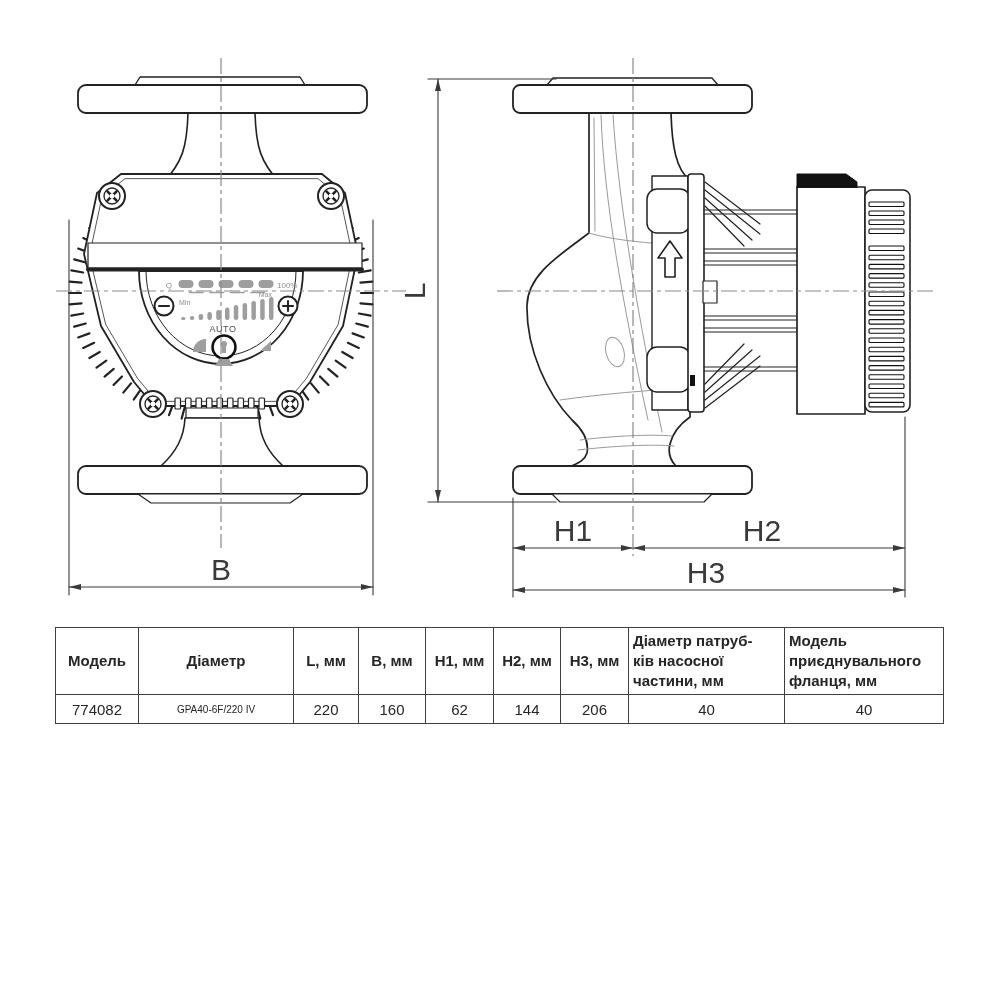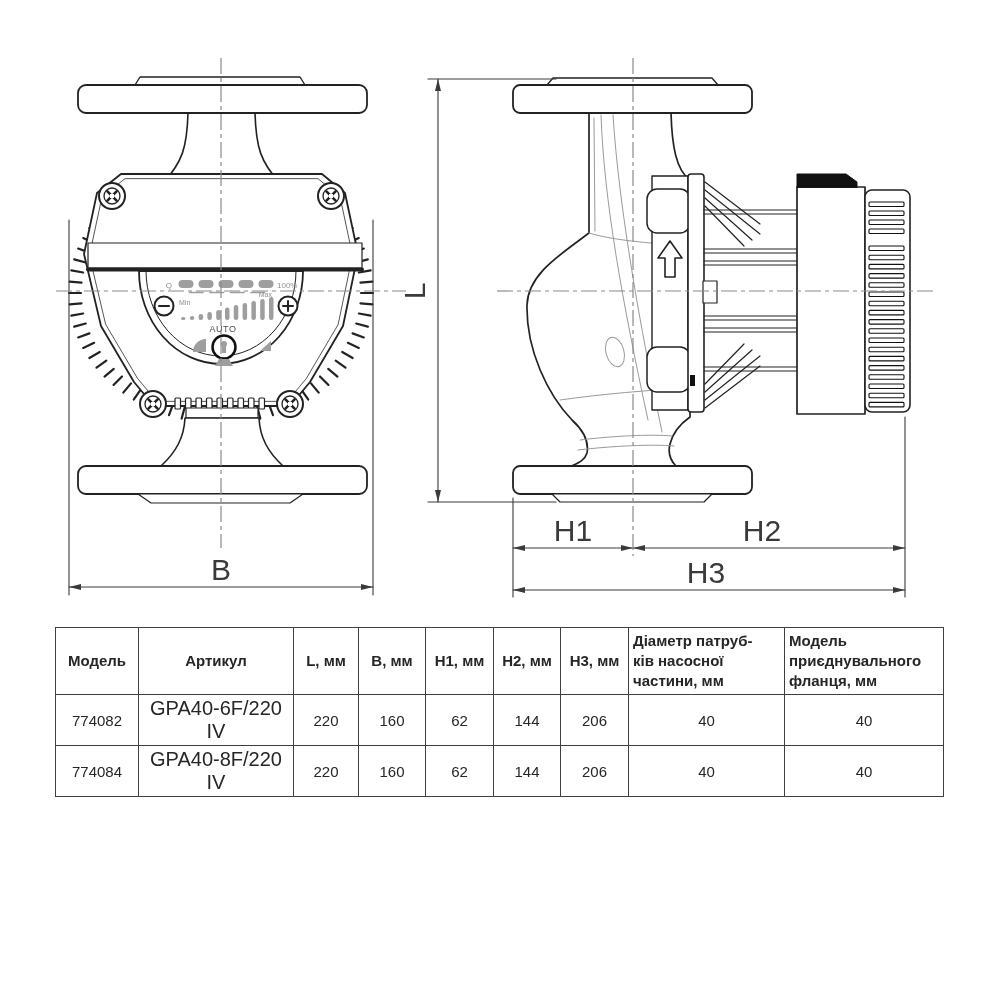--- a/index.html
+++ b/index.html
@@ -10,21 +10,21 @@
   .dimlabel{fill:#3a3a3a;font-size:30px;font-weight:400;}
   .paneltxt{fill:#8f8f8f;}
   
   #spec-table{position:absolute;left:55px;top:627px;width:888px;border-collapse:collapse;
               table-layout:fixed;color:#262626;font-size:15px;}
   #spec-table th,#spec-table td{border:1px solid #3f3f3f;text-align:center;vertical-align:middle;
               padding:2px 4px;background:#fff;}
   #spec-table thead th{height:62px;font-weight:600;white-space:pre-line;line-height:1.35;}
   #spec-table thead th.left{text-align:left;}
   #spec-table tbody td{height:24px;font-weight:400;}
-  #spec-table tbody td.model{font-size:20px;text-align:center;}
+  #spec-table tbody td.model{font-size:10px;text-align:center;}
 </style>
 </head>
 <body>
 
 <div id="page">
 
 <svg id="drawing" width="1000" height="620" viewBox="0 0 1000 620">
   <defs>
     <g id="screw">
       <circle r="13" fill="#fff" stroke="#222" stroke-width="2"></circle>
@@ -358,21 +358,21 @@
     <col style="width:67px">
         <col style="width:68px">
         <col style="width:67px">
     <col style="width:68px">
         <col style="width:156px">
         <col style="width:159px">
   </colgroup>
   <thead>
     <tr>
       <th>Модель</th>
-      <th>Артикул</th>
+      <th>Діаметр</th>
       <th>L, мм</th>
       <th>B, мм</th>
       <th>H1, мм</th>
       <th>H2, мм</th>
       <th>H3, мм</th>
       <th class="left">Діаметр патруб-
 ків насосної
 частини, мм</th>
       <th class="left">Модель
 приєднувального
@@ -384,27 +384,16 @@
       <td>774082</td>
       <td class="model">GPA40-6F/220 IV</td>
       <td>220</td>
       <td>160</td>
       <td>62</td>
       <td>144</td>
       <td>206</td>
       <td>40</td>
       <td>40</td>
     </tr>
-    <tr>
-      <td>774084</td>
-      <td class="model">GPA40-8F/220 IV</td>
-      <td>220</td>
-      <td>160</td>
-      <td>62</td>
-      <td>144</td>
-      <td>206</td>
-      <td>40</td>
-      <td>40</td>
-    </tr>
   </tbody>
 </table>
 
 </div>
 
 </body></html>

